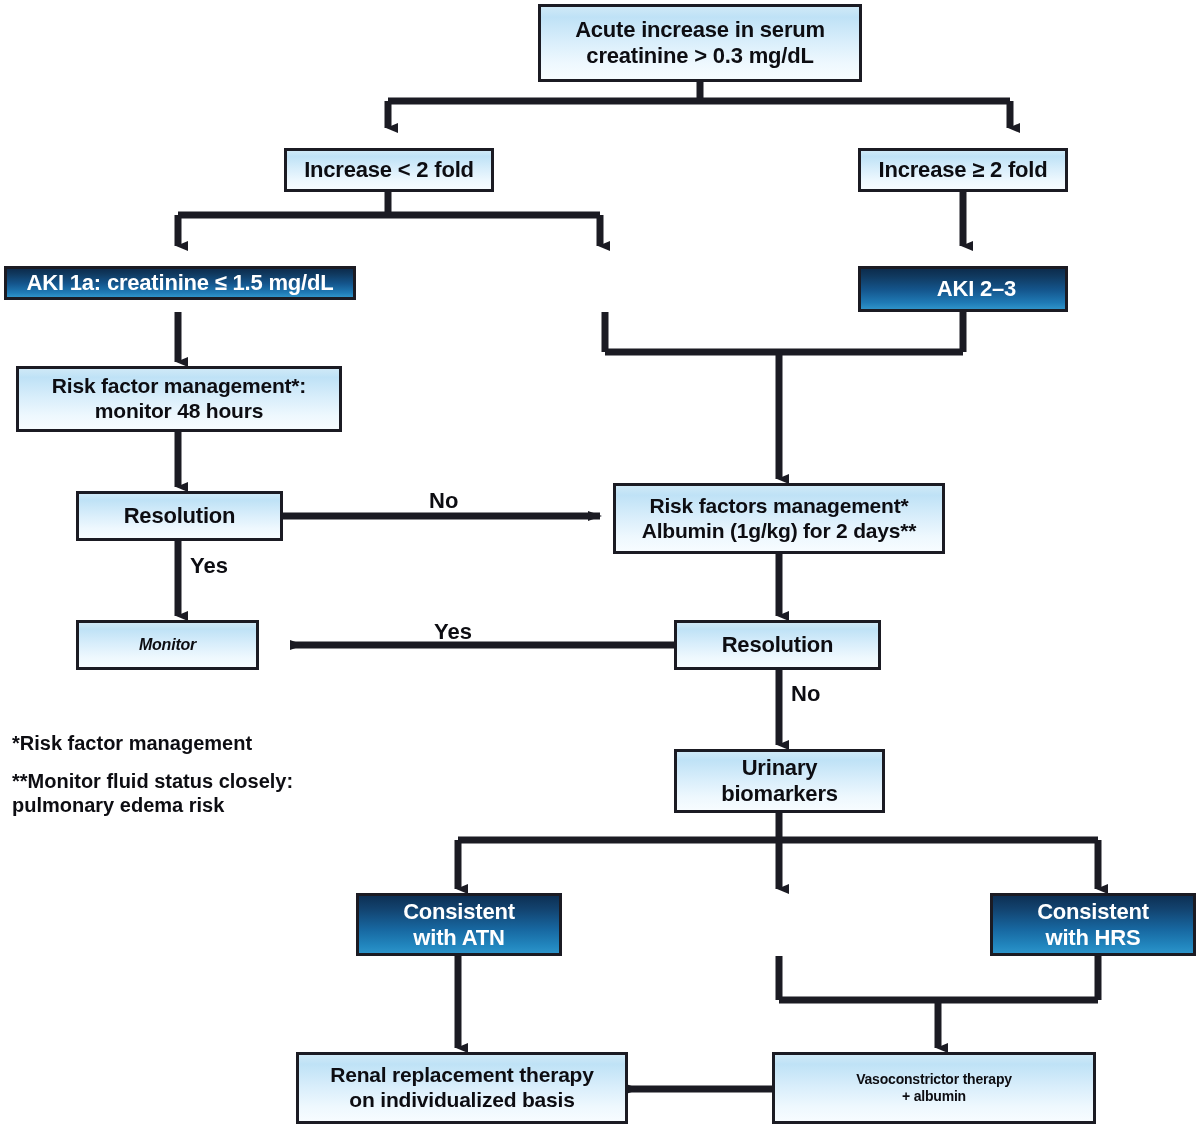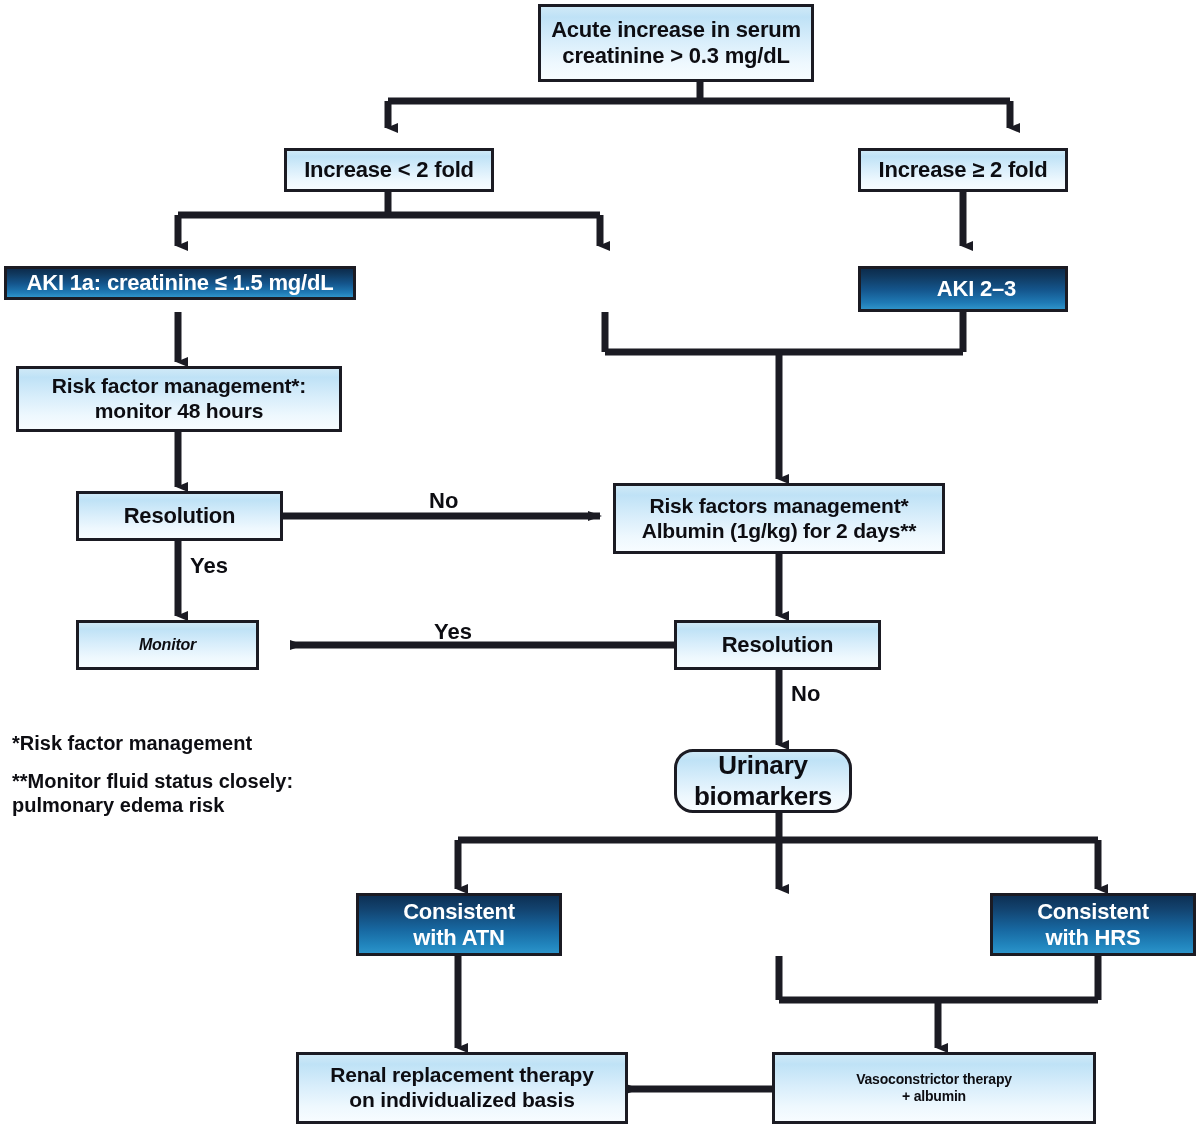--- a/index.html
+++ b/index.html
@@ -211,21 +211,21 @@
       <path d="M779,956 L779,1000"></path>
       <path d="M1098,956 L1098,1000"></path>
       <path d="M779,1000 L1098,1000"></path>
       <path d="M938,1000 L938,1048" marker-end="url(#ah-down)"></path>
 
       
       <path d="M772,1089 L628,1089" marker-end="url(#ah-left)"></path>
     </g>
   </svg>
 
-  <div class="node light" style="left:538px; top:4px; width:276px; height:78px; font-size:22px;">
+  <div class="node light" style="left:538px; top:4px; width:324px; height:78px; font-size:22px;">
     <span class="txt">Acute increase in serum
 creatinine &gt; 0.3 mg/dL</span>
   </div>
 
   <div class="node light" style="left:284px; top:148px; width:210px; height:44px; font-size:22px;">
     <span class="txt">Increase &lt; 2 fold</span>
   </div>
 
   <div class="node light" style="left:858px; top:148px; width:210px; height:44px; font-size:22px;">
     <span class="txt">Increase ≥ 2 fold</span>
@@ -255,21 +255,21 @@
   </div>
 
   <div class="node light" style="left:76px; top:620px; width:183px; height:50px; font-size:16px;font-style:italic;">
     <span class="txt">Monitor</span>
   </div>
 
   <div class="node light" style="left:674px; top:620px; width:207px; height:50px; font-size:22px;">
     <span class="txt">Resolution</span>
   </div>
 
-  <div class="node light" style="left:674px; top:749px; width:178px; height:64px; font-size:26px;border-radius:19px;">
+  <div class="node light" style="left:674px; top:749px; width:211px; height:64px; font-size:22px;">
     <span class="txt">Urinary
 biomarkers</span>
   </div>
 
   <div class="node dark flat" style="left:356px; top:893px; width:206px; height:63px; font-size:22px;">
     <span class="txt">Consistent
 with ATN</span>
   </div>
 
 

